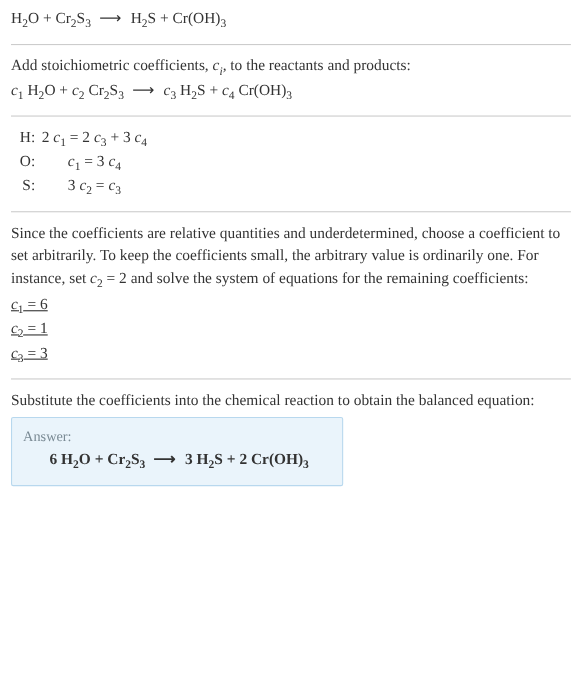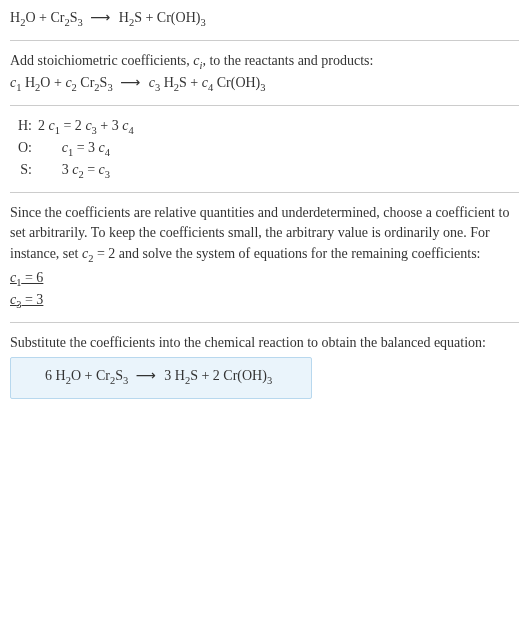--- a/index.html
+++ b/index.html
@@ -50,20 +50,21 @@
     width: 280px;
     margin-top: 4px;
   }
   .answerbox .label {
     color: #7a8a94;
     font-size: 13px;
     margin-bottom: 2px;
   }
   .answerbox .eq {
     padding-left: 24px;
+    font-weight: bold;
   }
   .formula { white-space: nowrap; }
 </style>
 </head>
 <body>
 
 <div class="section">
   <div class="formula">
     <span><span>H</span><span class="sub">2</span><span>O</span></span><span> + </span><span><span>Cr</span><span class="sub">2</span><span>S</span><span class="sub">3</span></span>
     <span class="arrow">⟶</span>
@@ -106,28 +107,30 @@
 </div>
 
 <hr class="divider">
 
 <div class="section">
   <div>
     <span>Since the coefficients are relative quantities and underdetermined, choose a coefficient to set arbitrarily. To keep the coefficients small, the arbitrary value is ordinarily one. For instance, set </span><span class="ital">c</span><span class="sub">2</span><span> = 2 and solve the system of equations for the remaining coefficients:</span>
   </div>
   <div class="coefflist">
     <div><span class="ital">c</span><span class="sub">1</span><span> = 6</span></div>
+    <div><span class="ital">c</span><span class="sub">2</span><span> = 1</span></div>
     <div><span class="ital">c</span><span class="sub">3</span><span> = 3</span></div>
   </div>
 </div>
 
 <hr class="divider">
 
 <div class="section">
   <div>Substitute the coefficients into the chemical reaction to obtain the balanced equation:</div>
   <div class="answerbox">
+    <div class="label">Answer:</div>
     <div class="eq formula">
       <span>6 H</span><span class="sub">2</span><span>O + Cr</span><span class="sub">2</span><span>S</span><span class="sub">3</span>
       <span class="arrow">⟶</span>
       <span>3 H</span><span class="sub">2</span><span>S + 2 Cr(OH)</span><span class="sub">3</span>
     </div>
   </div>
 </div>
 
 </body></html>

